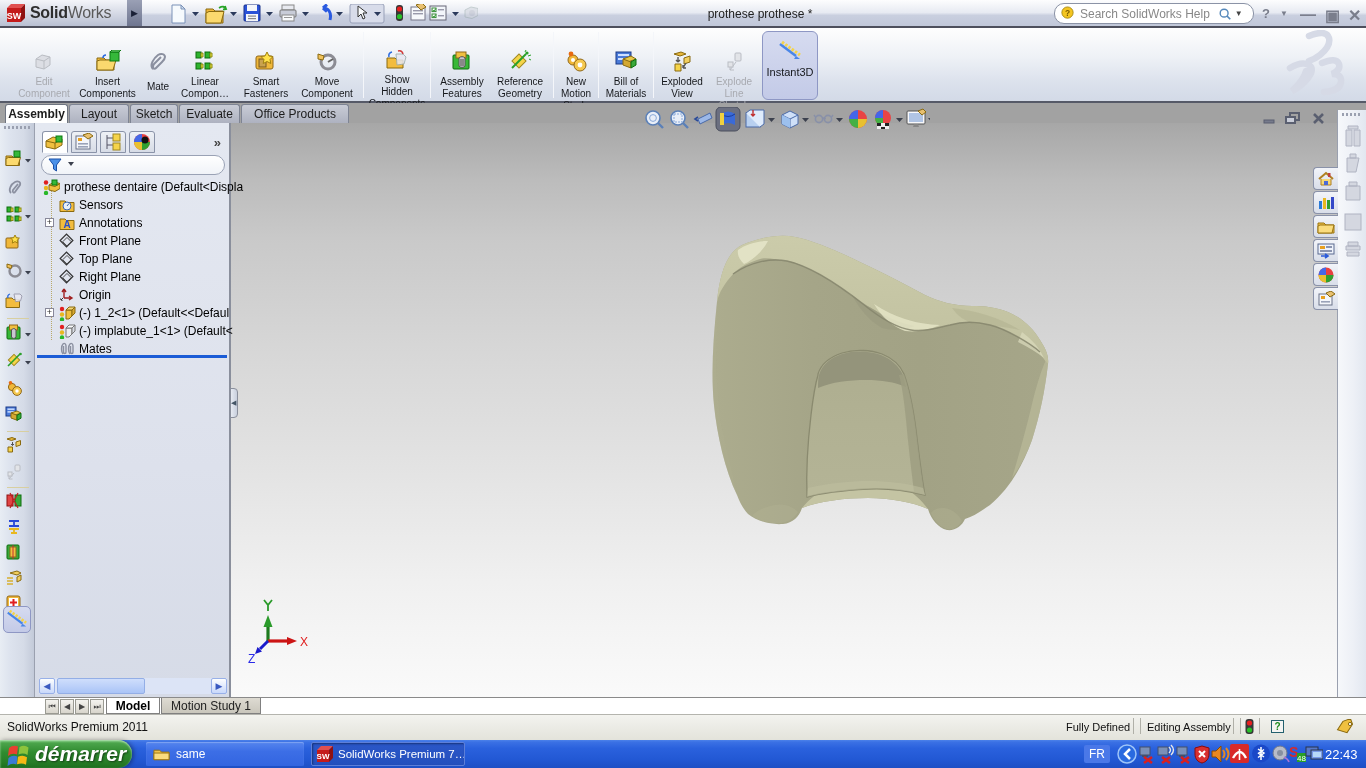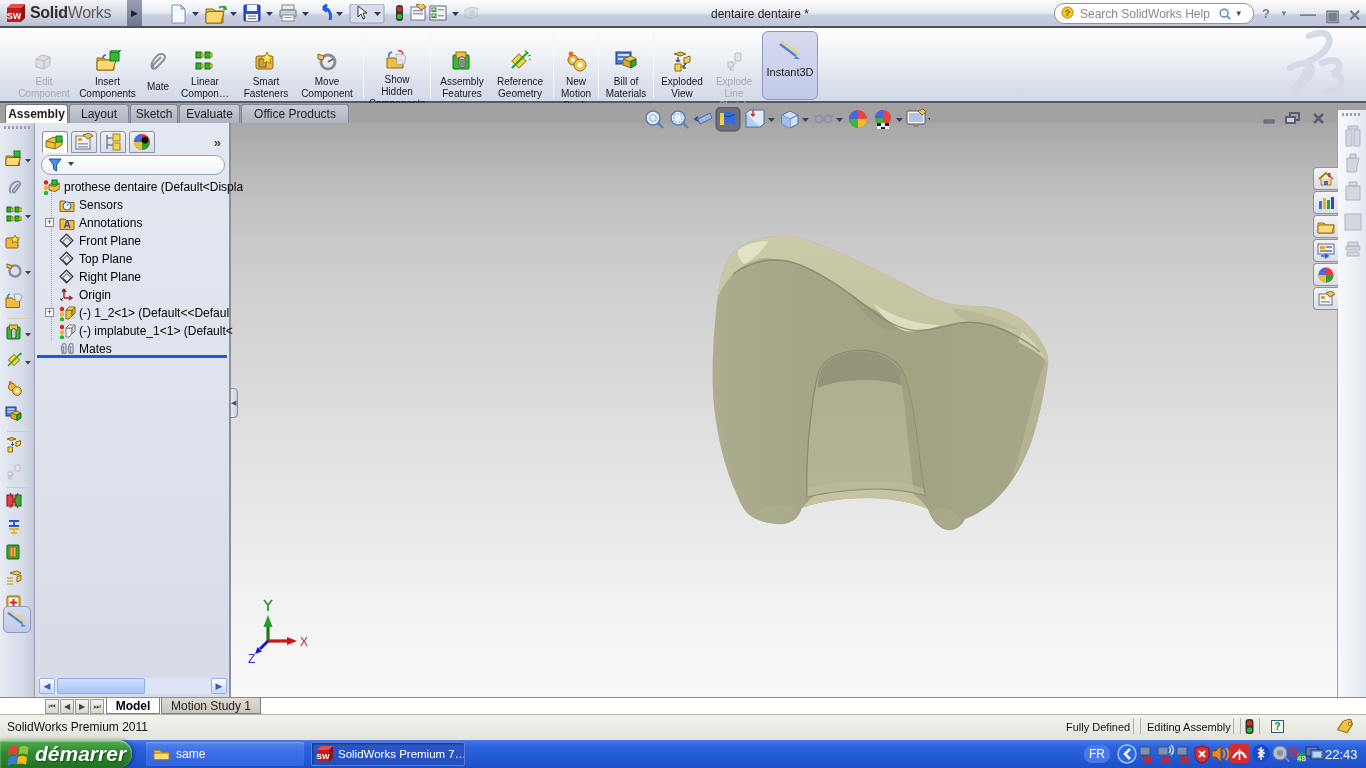--- a/index.html
+++ b/index.html
@@ -125,21 +125,21 @@
           <rect x="2" y="9" width="4" height="3.6" fill="#fff" stroke="#3a8a3a"></rect>
           <path d="M2.5 11 l1.5 1 2-2.6" stroke="#2a9a2a" fill="none"></path>
           <rect x="8" y="10" width="6" height="1.4" fill="#99a"></rect>
         </g>
     <path d="M284 8 l3.5 4 3.5-4z" fill="#2b3a5c"></path>
     <g transform="translate(296,1)" opacity=".5">
           <path d="M1 5 l6-3 7 1.5 v7 l-6 3 -7-1.5z" fill="#d0d4dc" stroke="#9aa"></path>
           <circle cx="8" cy="8" r="3" fill="#b8bcc8"></circle>
         </g>
   </svg>
-  <div id="ttext">dentaire dentaire *</div>
+  <div id="ttext">prothese prothese *</div>
   <div id="search">
     <svg width="15" height="15" style="margin-left:5px" viewBox="0 0 16 16">
           <circle cx="8" cy="7" r="6" fill="#f4c520" stroke="#a88a10"></circle>
           <text x="8" y="10.5" font-size="9" text-anchor="middle" fill="#7a5a00" font-weight="bold">?</text>
         </svg>
     <span style="font-size:12px;color:#888;margin-left:5px">Search SolidWorks Help</span>
     <svg width="14" height="14" style="margin-left:8px" viewBox="0 0 16 16">
           <circle cx="7" cy="7" r="4.5" fill="none" stroke="#5588bb" stroke-width="1.6"></circle>
           <line x1="10" y1="10" x2="14" y2="14" stroke="#5588bb" stroke-width="2"></line>
         </svg>
@@ -888,21 +888,21 @@
   <div class="tbtn" style="left:311px;width:154px;background:linear-gradient(#2b57c8,#2450bd);box-shadow:inset 1px 1px 2px #16337a;border:1px solid #5d7fd8">
     <svg width="18" height="18" style="margin-left:4px" viewBox="0 0 18 18">
           <rect x="1" y="5" width="12" height="12" fill="#c41b1b"></rect>
           <path d="M1 5 l4-4 h12 l-4 4z" fill="#e05050"></path>
           <path d="M13 5 l4-4 v12 l-4 4z" fill="#8f1111"></path>
           <text x="7" y="14" font-size="8" fill="#fff" text-anchor="middle" font-weight="bold">SW</text>
         </svg>
     <span style="margin-left:4px;font-size:11.5px">SolidWorks Premium 7…</span>
   </div>
   <div id="tray">
-    <span style="margin-left:6px;font-size:12px;color:#fff;background:#4a78e8;padding:2px 5px;border-radius:8px">FR</span>
+    <span style="margin-left:6px;font-size:12px;color:#fff;background:#4a78e8;padding:2px 5px;border-radius:2px">FR</span>
     <svg width="206" height="24" style="margin-left:7px" viewBox="0 0 206 24">
       <circle cx="10" cy="12" r="9" fill="#2a6ae0" stroke="#9ec4f8" stroke-width="1.5"></circle>
           <path d="M13 7 l-5 5 5 5" stroke="#fff" stroke-width="2.5" fill="none"></path>
       <g transform="translate(21,3)">
             <rect x="2" y="2" width="10" height="8" fill="#7a90b8" stroke="#44506c"></rect>
             <rect x="4" y="10" width="6" height="2" fill="#44506c"></rect>
             <path d="M6 12 l8 6 M14 12 l-8 6" stroke="#d82020" stroke-width="2.6"></path>
           </g>
       <g transform="translate(39,3)">
             <rect x="2" y="2" width="10" height="8" fill="#7a90b8" stroke="#44506c"></rect>

